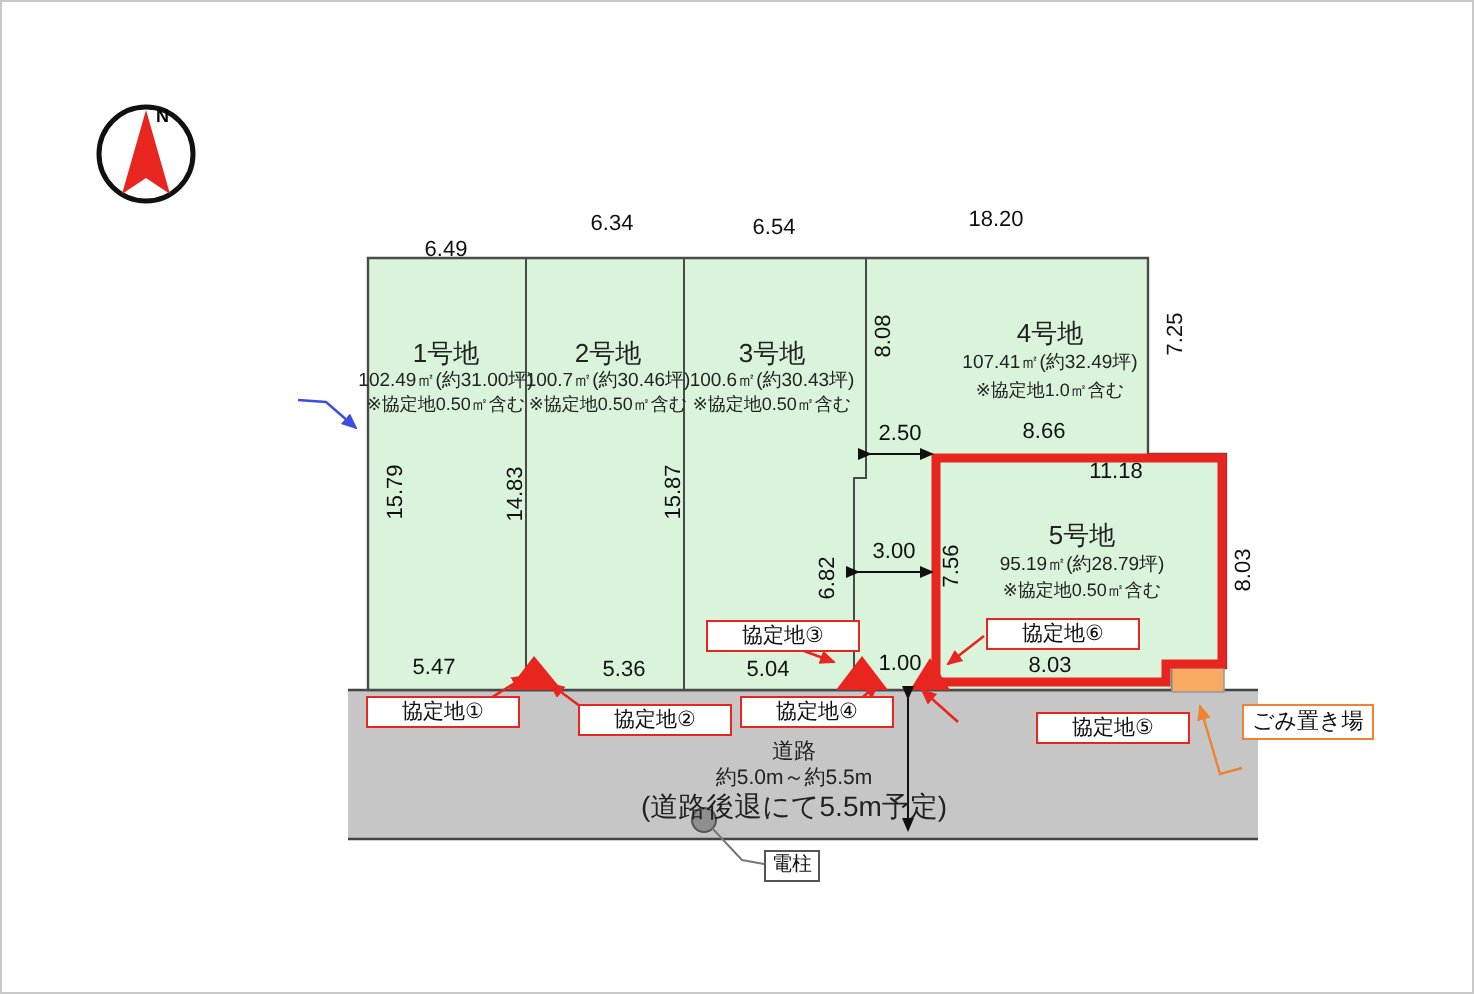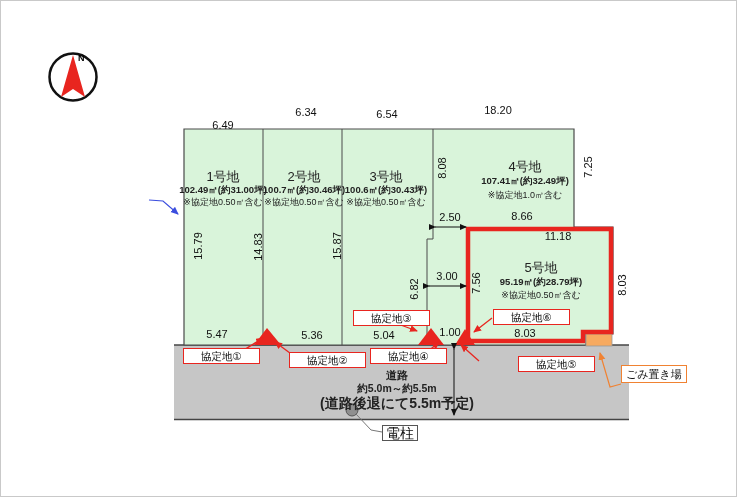--- a/index.html
+++ b/index.html
@@ -6,27 +6,27 @@
   #canvas{
     position:relative;width:737px;height:497px;background:#ffffff;
     border:1px solid #c9c9c9;box-sizing:border-box;overflow:hidden;
     font-family:"Liberation Sans","DejaVu Sans",sans-serif;color:#111;
   }
   svg{position:absolute;left:0;top:0;}
   .lbl{position:absolute;white-space:nowrap;}
   .dim{font-size:11px;color:#111;transform:translateX(-50%);}
   .dim-v{font-size:11px;color:#111;transform:translate(-50%,-50%) rotate(-90deg);}
   .plot-name{font-size:13px;color:#222;transform:translateX(-50%);}
-  .plot-area{font-size:9.5px;color:#222;transform:translateX(-50%);font-weight:bold;}
+  .plot-area{font-size:9.5px;color:#222;transform:translateX(-50%);}
   .plot-note{font-size:9px;color:#222;transform:translateX(-50%);}
   .callout{font-size:10.5px;background:#fff;padding:0px 17px;line-height:14px;color:#111;}
   .red-box{border:1.5px solid #e8251f;}
   .blue-box{border:1px solid #3b4ede;font-size:12px;padding:1px 4px;line-height:16px;}
   .orange-box{border:1px solid #f08232;font-size:11px;padding:1px 4px;line-height:14px;}
-  .gray-box{border:1px solid #555;font-size:14px;padding:0px 3px;line-height:14px;}
+  .gray-box{border:1px solid #555;font-size:10px;padding:0px 3px;line-height:14px;}
   .north{font-size:9px;font-weight:bold;color:#000;}
 </style>
 </head>
 <body>
 
 <div id="canvas">
 
   <svg width="737" height="497" viewBox="0 0 737 497">
     <defs>
       <marker id="ah-k" markerWidth="8" markerHeight="8" refX="6" refY="3" orient="auto" markerUnits="userSpaceOnUse">
@@ -137,15 +137,15 @@
   <div class="lbl callout red-box" style="left:477px;top:355px;margin-left:40px;">協定地⑤</div>
   <div class="lbl callout red-box" style="left:492px;top:308px;">協定地⑥</div>
 
 
   <div class="lbl plot-area" style="left:396px;top:367px;font-size:11px;">道路</div>
   <div class="lbl plot-area" style="left:396px;top:381px;font-size:10.5px;">約5.0m～約5.5m</div>
   <div class="lbl plot-area" style="left:396px;top:394px;font-size:14px;">(道路後退にて5.5m予定)</div>
 
   <div class="lbl callout gray-box" style="left:381px;top:424px;">電柱</div>
 
-  <div class="lbl callout orange-box" style="left:620px;top:364px;">ごみ置き場</div>
+  <div class="lbl callout orange-box" style="left:620px;top:351px;">ごみ置き場</div>
 
 </div>
 
 </body></html>

